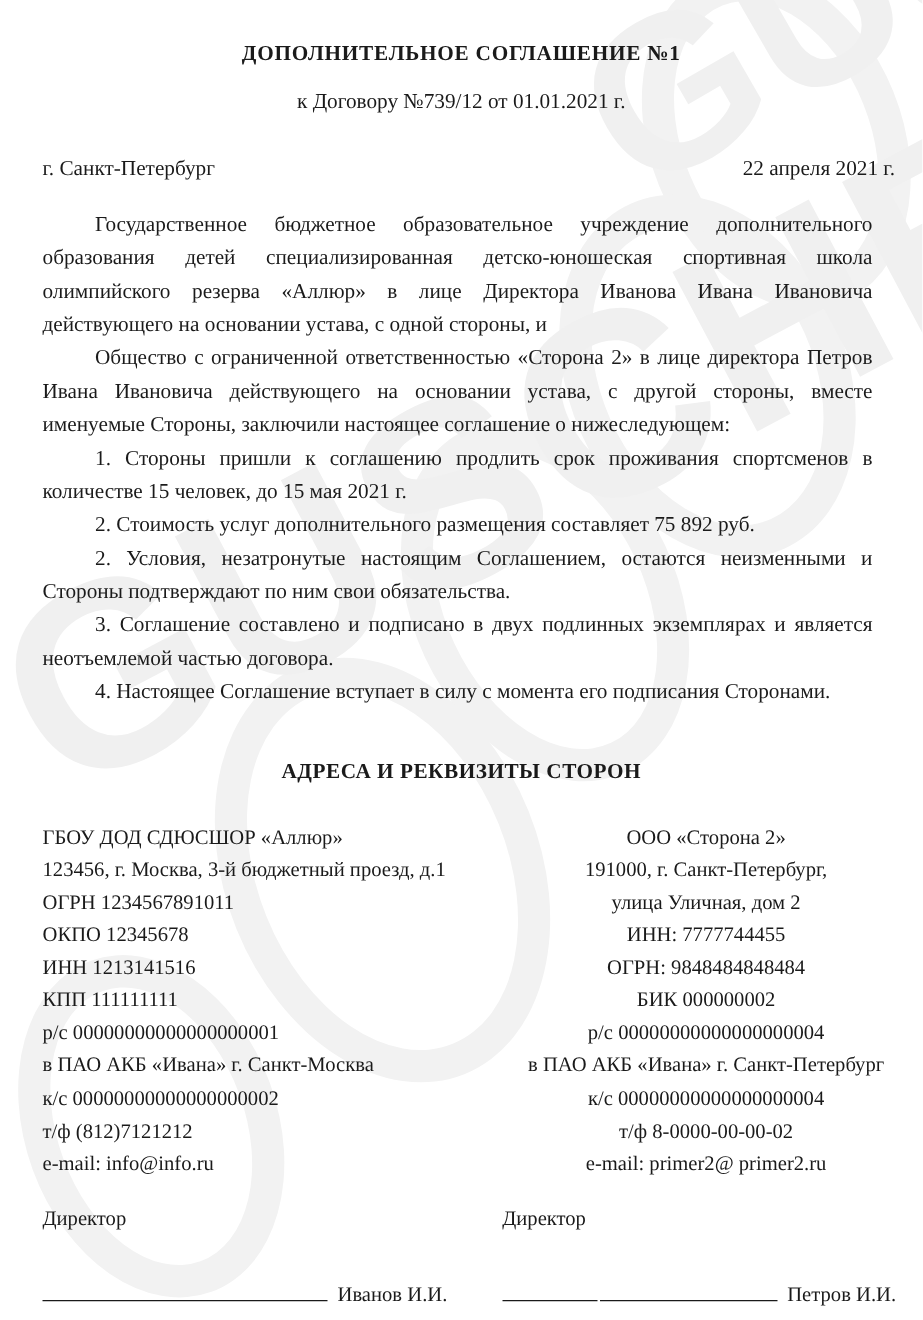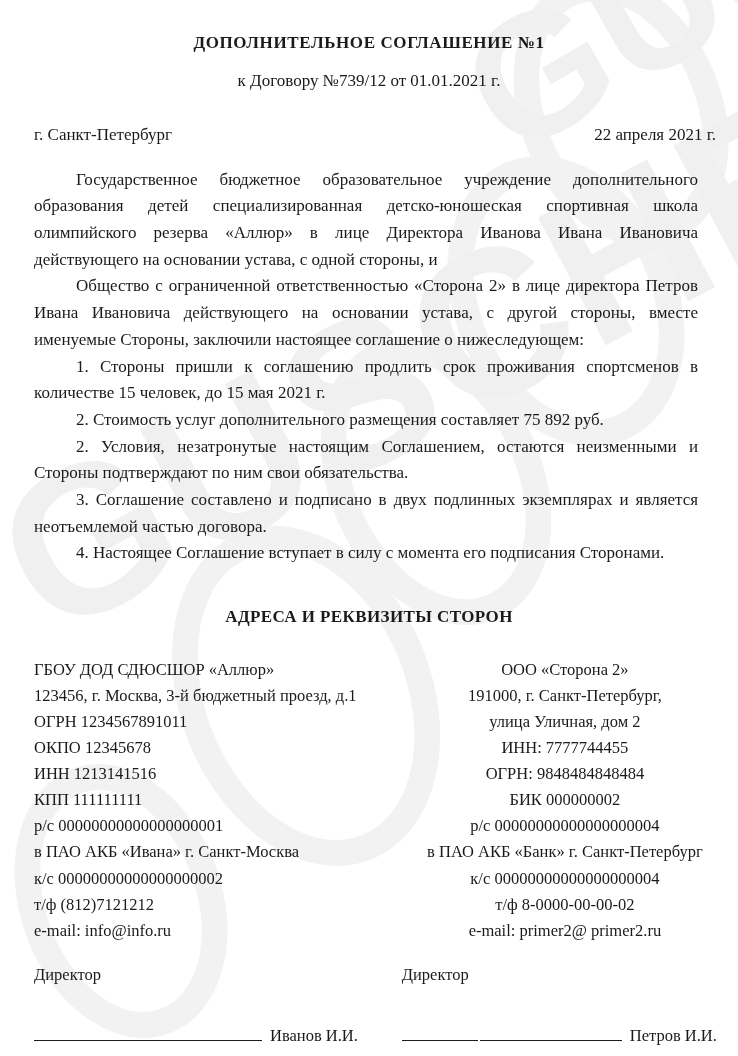--- a/index.html
+++ b/index.html
@@ -199,21 +199,21 @@
         <div class="req-line">e-mail: info@info.ru</div>
       </div>
       <div class="req-col right">
         <div class="req-line">ООО «Сторона 2»</div>
         <div class="req-line">191000, г. Санкт-Петербург,</div>
         <div class="req-line">улица Уличная, дом 2</div>
         <div class="req-line">ИНН: 7777744455</div>
         <div class="req-line">ОГРН: 9848484848484</div>
         <div class="req-line">БИК 000000002</div>
         <div class="req-line">р/с 00000000000000000004</div>
-        <div class="req-line">в ПАО АКБ «Банк» г. Санкт-Петербург</div>
+        <div class="req-line">в ПАО АКБ «Ивана» г. Санкт-Петербург</div>
         <div class="req-line">к/с 00000000000000000004</div>
         <div class="req-line">т/ф 8-0000-00-00-02</div>
         <div class="req-line">e-mail: primer2@ primer2.ru</div>
       </div>
     </div>
 
     <div class="signatures">
       <div class="sig-col left">
         <div class="sig-role">Директор</div>
         <div class="sig-row">

